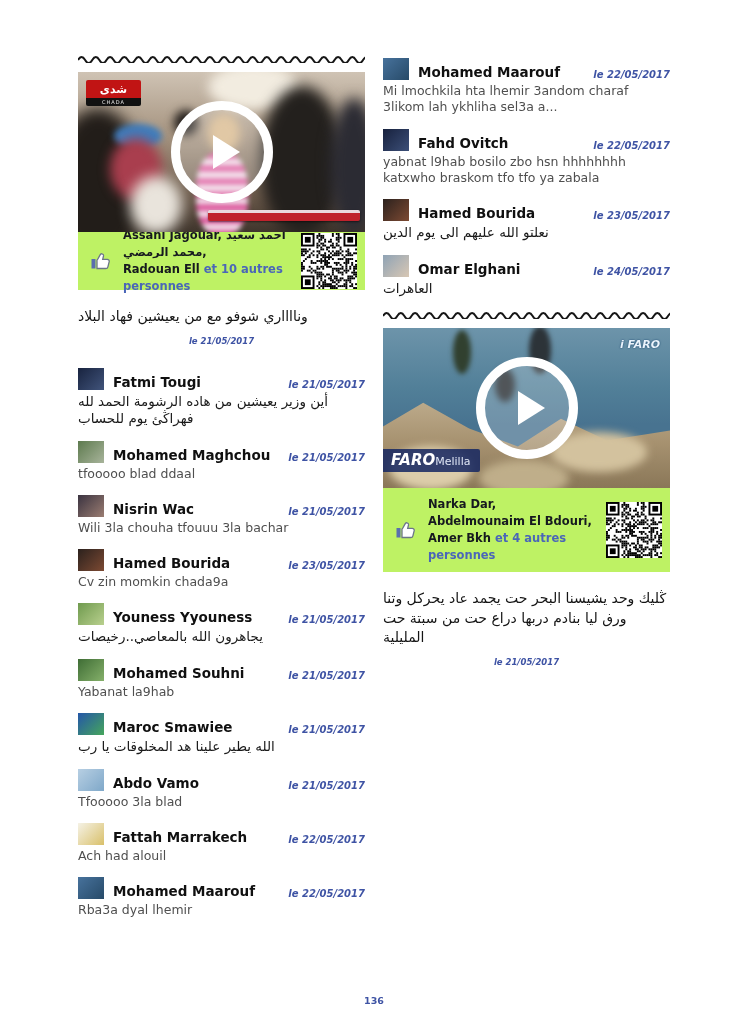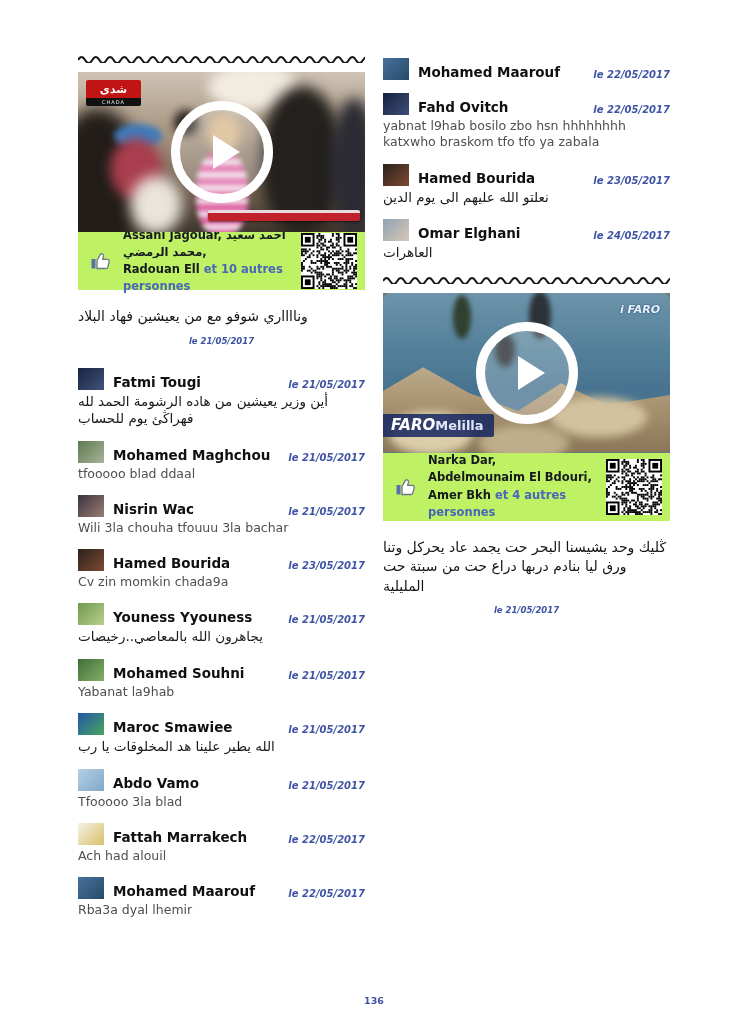--- a/index.html
+++ b/index.html
@@ -30,44 +30,44 @@
   .s1-man{left:182px;top:14px;width:84px;height:150px;background:#23201d;filter:blur(7px);}
   .s1-suit{left:252px;top:26px;width:48px;height:136px;background:#2b2b33;filter:blur(7px);}
   .s1-head2{left:96px;top:38px;width:24px;height:26px;background:#241f1c;filter:blur(5px);}
   .ticker{position:absolute;right:5px;bottom:11px;width:152px;height:11px;border-radius:2px;
           background:linear-gradient(180deg,#ead9de 0 3px,#c0222c 3px 100%);box-shadow:0 1px 2px rgba(0,0,0,.5);}
   .chada-logo{position:absolute;left:8px;top:8px;width:55px;text-align:center;}
   .chada-ar{background:#c11414;color:#fff;font-size:11px;font-weight:700;padding:3px 0 2px;border-radius:2px 2px 0 0;}
   .chada-sub{background:#111;color:#eee;font-size:5px;letter-spacing:1px;padding:1px 0;border-radius:0 0 2px 2px;}
 
   
-  .scene2{background:linear-gradient(180deg,#6d94aa 0%,#517f98 38%,#487390 60%);border-radius:8px;}
+  .scene2{background:linear-gradient(180deg,#6d94aa 0%,#517f98 38%,#487390 60%);}
   .s2-rocks{position:absolute;left:0;right:0;bottom:0;height:62%;
             background:linear-gradient(180deg,#c3b293 0%,#a6916f 55%,#8a7758 100%);
             clip-path:polygon(0 38%,14% 14%,30% 40%,47% 58%,62% 30%,78% 52%,100% 42%,100% 100%,0 100%);}
   .s2-boulder1{left:6px;top:118px;width:84px;height:44px;background:#dccdaa;filter:blur(4px);}
   .s2-boulder2{left:168px;top:104px;width:96px;height:40px;background:#d3c29e;filter:blur(4px);}
   .s2-boulder3{left:96px;top:132px;width:90px;height:36px;background:#bfae8a;filter:blur(4px);}
   .s2-p1{left:70px;top:2px;width:18px;height:44px;background:#31402f;filter:blur(2.5px);}
   .s2-p2{left:146px;top:-2px;width:22px;height:48px;background:#2c3338;filter:blur(2.5px);}
   .s2-p3{left:112px;top:40px;width:20px;height:34px;background:#20262b;filter:blur(3px);}
   .faro-top{position:absolute;right:10px;top:10px;font-size:11px;font-weight:700;font-style:italic;
             color:#eaf3fb;text-shadow:0 0 2px #27527a,0 0 1px #27527a;}
   .faro-mark{position:absolute;left:0;bottom:16px;background:rgba(20,38,98,.85);color:#fff;
              padding:2px 10px 3px 8px;font-weight:700;font-style:italic;font-size:15px;border-radius:0 2px 2px 0;}
-  .faro-mark small{font-size:13px;font-style:normal;font-weight:700;color:#dfe6f5;text-align:center;}
+  .faro-mark small{font-size:11px;font-style:normal;font-weight:400;color:#dfe6f5;text-align:center;}
 
   .play{position:absolute;inset:0;display:flex;align-items:center;justify-content:center;}
   .play-circle{width:84px;height:84px;border:9px solid #fff;border-radius:50%;
                background:rgba(255,255,255,.22);display:flex;align-items:center;justify-content:center;}
   .play-tri{width:0;height:0;border-left:27px solid #fff;border-top:17px solid transparent;
             border-bottom:17px solid transparent;margin-left:9px;}
 
   .likes-bar{display:flex;align-items:center;gap:9px;background:#bef264;padding:0 8px 0 12px;height:58px;}
-  .likes-bar.tall{height:68px;}
+  .likes-bar.tall{height:84px;}
   .likes-text{flex:1;font-size:11.5px;font-weight:700;color:#16191f;line-height:1.5;}
   .likes-text .blue{color:#4a66b8;}
   svg.thumb{width:24px;height:22px;flex:0 0 auto;}
   svg.qr{width:56px;height:56px;flex:0 0 auto;}
 
   .caption{margin-top:17px;text-align:left;font-size:14px;color:#141414;line-height:1.4;}
   .post-date{margin-top:9px;text-align:center;font-size:8.5px;font-weight:700;font-style:italic;color:#3e53a4;}
 
   .comments{margin-top:22px;}
   .col-right .comments{margin-top:58px;}
@@ -541,20 +541,21 @@
 
   <div class="col col-right">
     <div class="comments">
 
         <div class="comment">
           <div class="comment-head">
             <div class="avatar" style="background: linear-gradient(135deg, rgb(71, 114, 156), rgb(39, 74, 104));"></div>
             <span class="cname">Mohamed Maarouf</span>
             <span class="cdate">le 22/05/2017</span>
           </div>
+          <div class="ctext">Mi lmochkila hta lhemir 3andom charaf 3likom lah ykhliha sel3a a...</div>
         </div>
 
         <div class="comment">
           <div class="comment-head">
             <div class="avatar" style="background: linear-gradient(135deg, rgb(23, 33, 61), rgb(60, 79, 120));"></div>
             <span class="cname">Fahd Ovitch</span>
             <span class="cdate">le 22/05/2017</span>
           </div>
           <div class="ctext">yabnat l9hab bosilo zbo hsn hhhhhhhh katxwho braskom tfo tfo ya zabala</div>
         </div>

